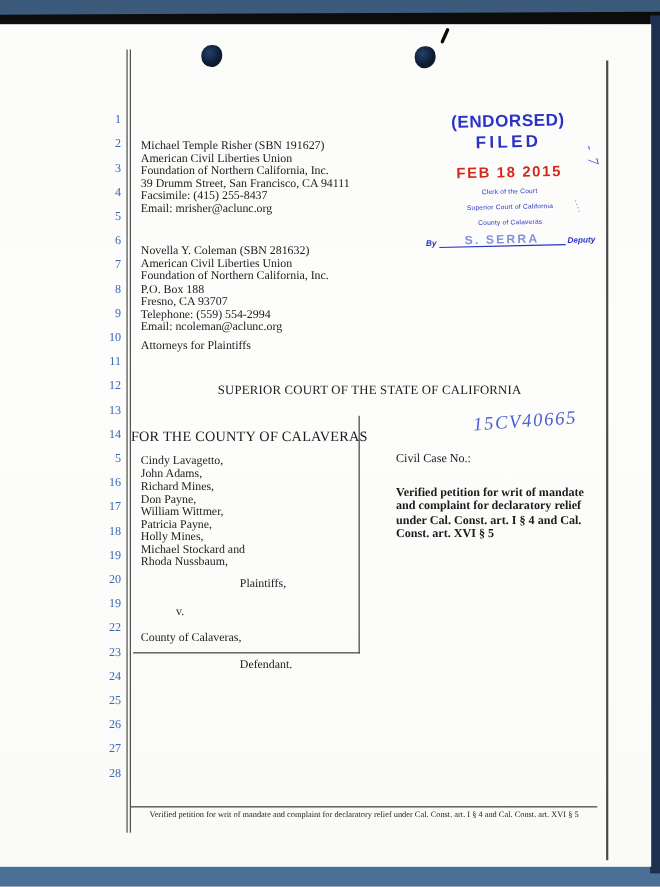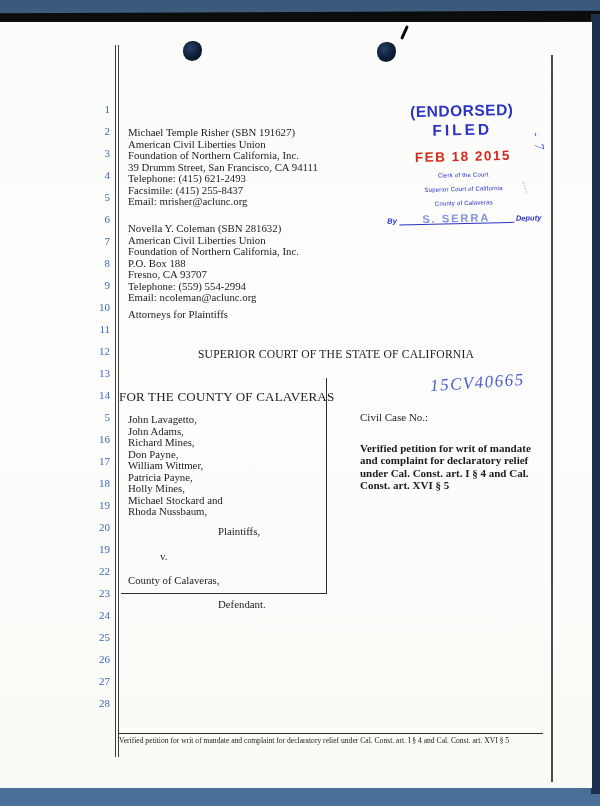--- a/index.html
+++ b/index.html
@@ -50,21 +50,21 @@
   .stamp .endorsed{font-size:15.5px;font-weight:bold;letter-spacing:.5px;}
   .stamp .filed{font-size:15.5px;font-weight:bold;letter-spacing:3px;margin-top:1px;}
   .stamp .date{color:#d42a1c;font-size:13.5px;font-weight:bold;letter-spacing:1.5px;margin-top:10px;}
   .stamp .clerk{font-size:6px;line-height:6px;margin-top:8px;letter-spacing:.2px;}
   .stamp .byline{display:flex;align-items:flex-end;margin-top:5px;font-size:7.5px;font-style:italic;font-weight:bold;}
   .stamp .sigline{flex:1;border-bottom:1.2px solid #2a33c5;margin:0 2px;position:relative;height:12px;}
   .stamp .sig{position:absolute;left:0;right:0;bottom:-1px;color:#8191dd;font-size:11px;font-weight:bold;letter-spacing:2px;font-style:normal;}
   .scribble{left:528px;top:112px;color:#4d5fd2;font-size:13px;font-style:italic;transform:rotate(78deg);letter-spacing:2px;white-space:nowrap;}
   .scribble2{left:521px;top:160px;color:#6b7cd8;font-size:9px;transform:rotate(70deg);letter-spacing:1px;}
 
-  .footer-text{left:119px;top:714px;width:424px;text-align:left;font-size:7.6px;color:#222;white-space:nowrap;}
+  .footer-text{left:119px;top:714px;width:424px;text-align:center;font-size:7.6px;color:#222;white-space:nowrap;}
 </style>
 </head>
 <body>
 
 <div class="abs band-black"></div>
 <div class="abs edge-right"></div>
 
 <div class="abs page">
 
   <div class="abs vline" style="left:114.5px;top:23px;width:1.2px;height:712px;"></div>
@@ -100,42 +100,41 @@
       <div>26</div>
       <div>27</div>
       <div>28</div>
     </div>
 
   <div class="abs txt block attorney1">
       <div>Michael Temple Risher (SBN 191627)</div>
       <div>American Civil Liberties Union</div>
       <div>Foundation of Northern California, Inc.</div>
       <div>39 Drumm Street, San Francisco, CA 94111</div>
-      <div>Telephone: (415) 621-2493</div>
       <div>Facsimile: (415) 255-8437</div>
       <div>Email: mrisher@aclunc.org</div>
     </div>
   <div class="abs txt block attorney2">
       <div>Novella Y. Coleman (SBN 281632)</div>
       <div>American Civil Liberties Union</div>
       <div>Foundation of Northern California, Inc.</div>
       <div>P.O. Box 188</div>
       <div>Fresno, CA 93707</div>
       <div>Telephone: (559) 554-2994</div>
       <div>Email: ncoleman@aclunc.org</div>
     </div>
   <div class="abs txt attorneys-for">Attorneys for Plaintiffs</div>
 
   <div class="abs txt court-title">SUPERIOR COURT OF THE STATE OF CALIFORNIA</div>
   <div class="abs txt court-title2">FOR THE COUNTY OF CALAVERAS</div>
 
   <div class="abs caption-vline"></div>
   <div class="abs caption-bline"></div>
   <div class="abs txt block names">
-      <div>John Lavagetto,</div>
+      <div>Cindy Lavagetto,</div>
       <div>John Adams,</div>
       <div>Richard Mines,</div>
       <div>Don Payne,</div>
       <div>William Wittmer,</div>
       <div>Patricia Payne,</div>
       <div>Holly Mines,</div>
       <div>Michael Stockard and</div>
       <div>Rhoda Nussbaum,</div>
     </div>
   <div class="abs txt plaintiffs-label">Plaintiffs,</div>

